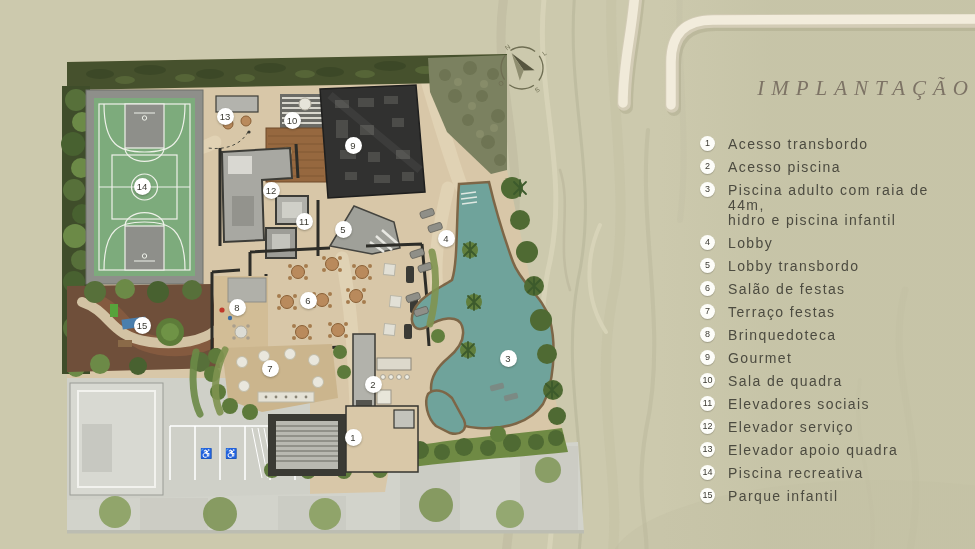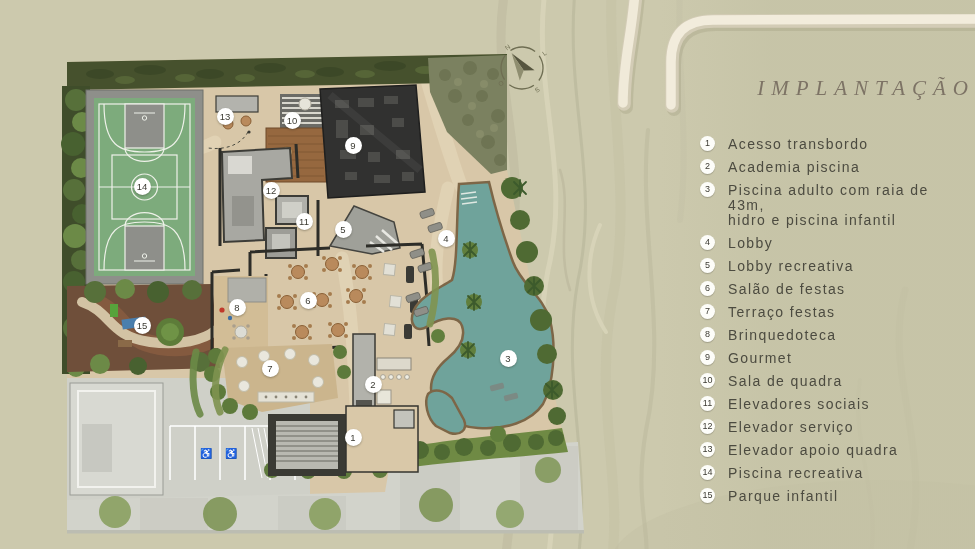--- a/index.html
+++ b/index.html
@@ -544,37 +544,37 @@
   <aside class="legend">
     <h1>IMPLANTAÇÃO</h1>
     <ul>
   <li>
     <span class="badge">1</span>
     <span class="legend-label">Acesso transbordo</span>
   </li>
 
   <li>
     <span class="badge">2</span>
-    <span class="legend-label">Academia piscina</span>
+    <span class="legend-label">Acesso piscina</span>
   </li>
 
   <li>
     <span class="badge">3</span>
-    <span class="legend-label">Piscina adulto com raia de 43m,
+    <span class="legend-label">Piscina adulto com raia de 44m,
 hidro e piscina infantil</span>
   </li>
 
   <li>
     <span class="badge">4</span>
     <span class="legend-label">Lobby</span>
   </li>
 
   <li>
     <span class="badge">5</span>
-    <span class="legend-label">Lobby recreativa</span>
+    <span class="legend-label">Lobby transbordo</span>
   </li>
 
   <li>
     <span class="badge">6</span>
     <span class="legend-label">Salão de festas</span>
   </li>
 
   <li>
     <span class="badge">7</span>
     <span class="legend-label">Terraço festas</span>

